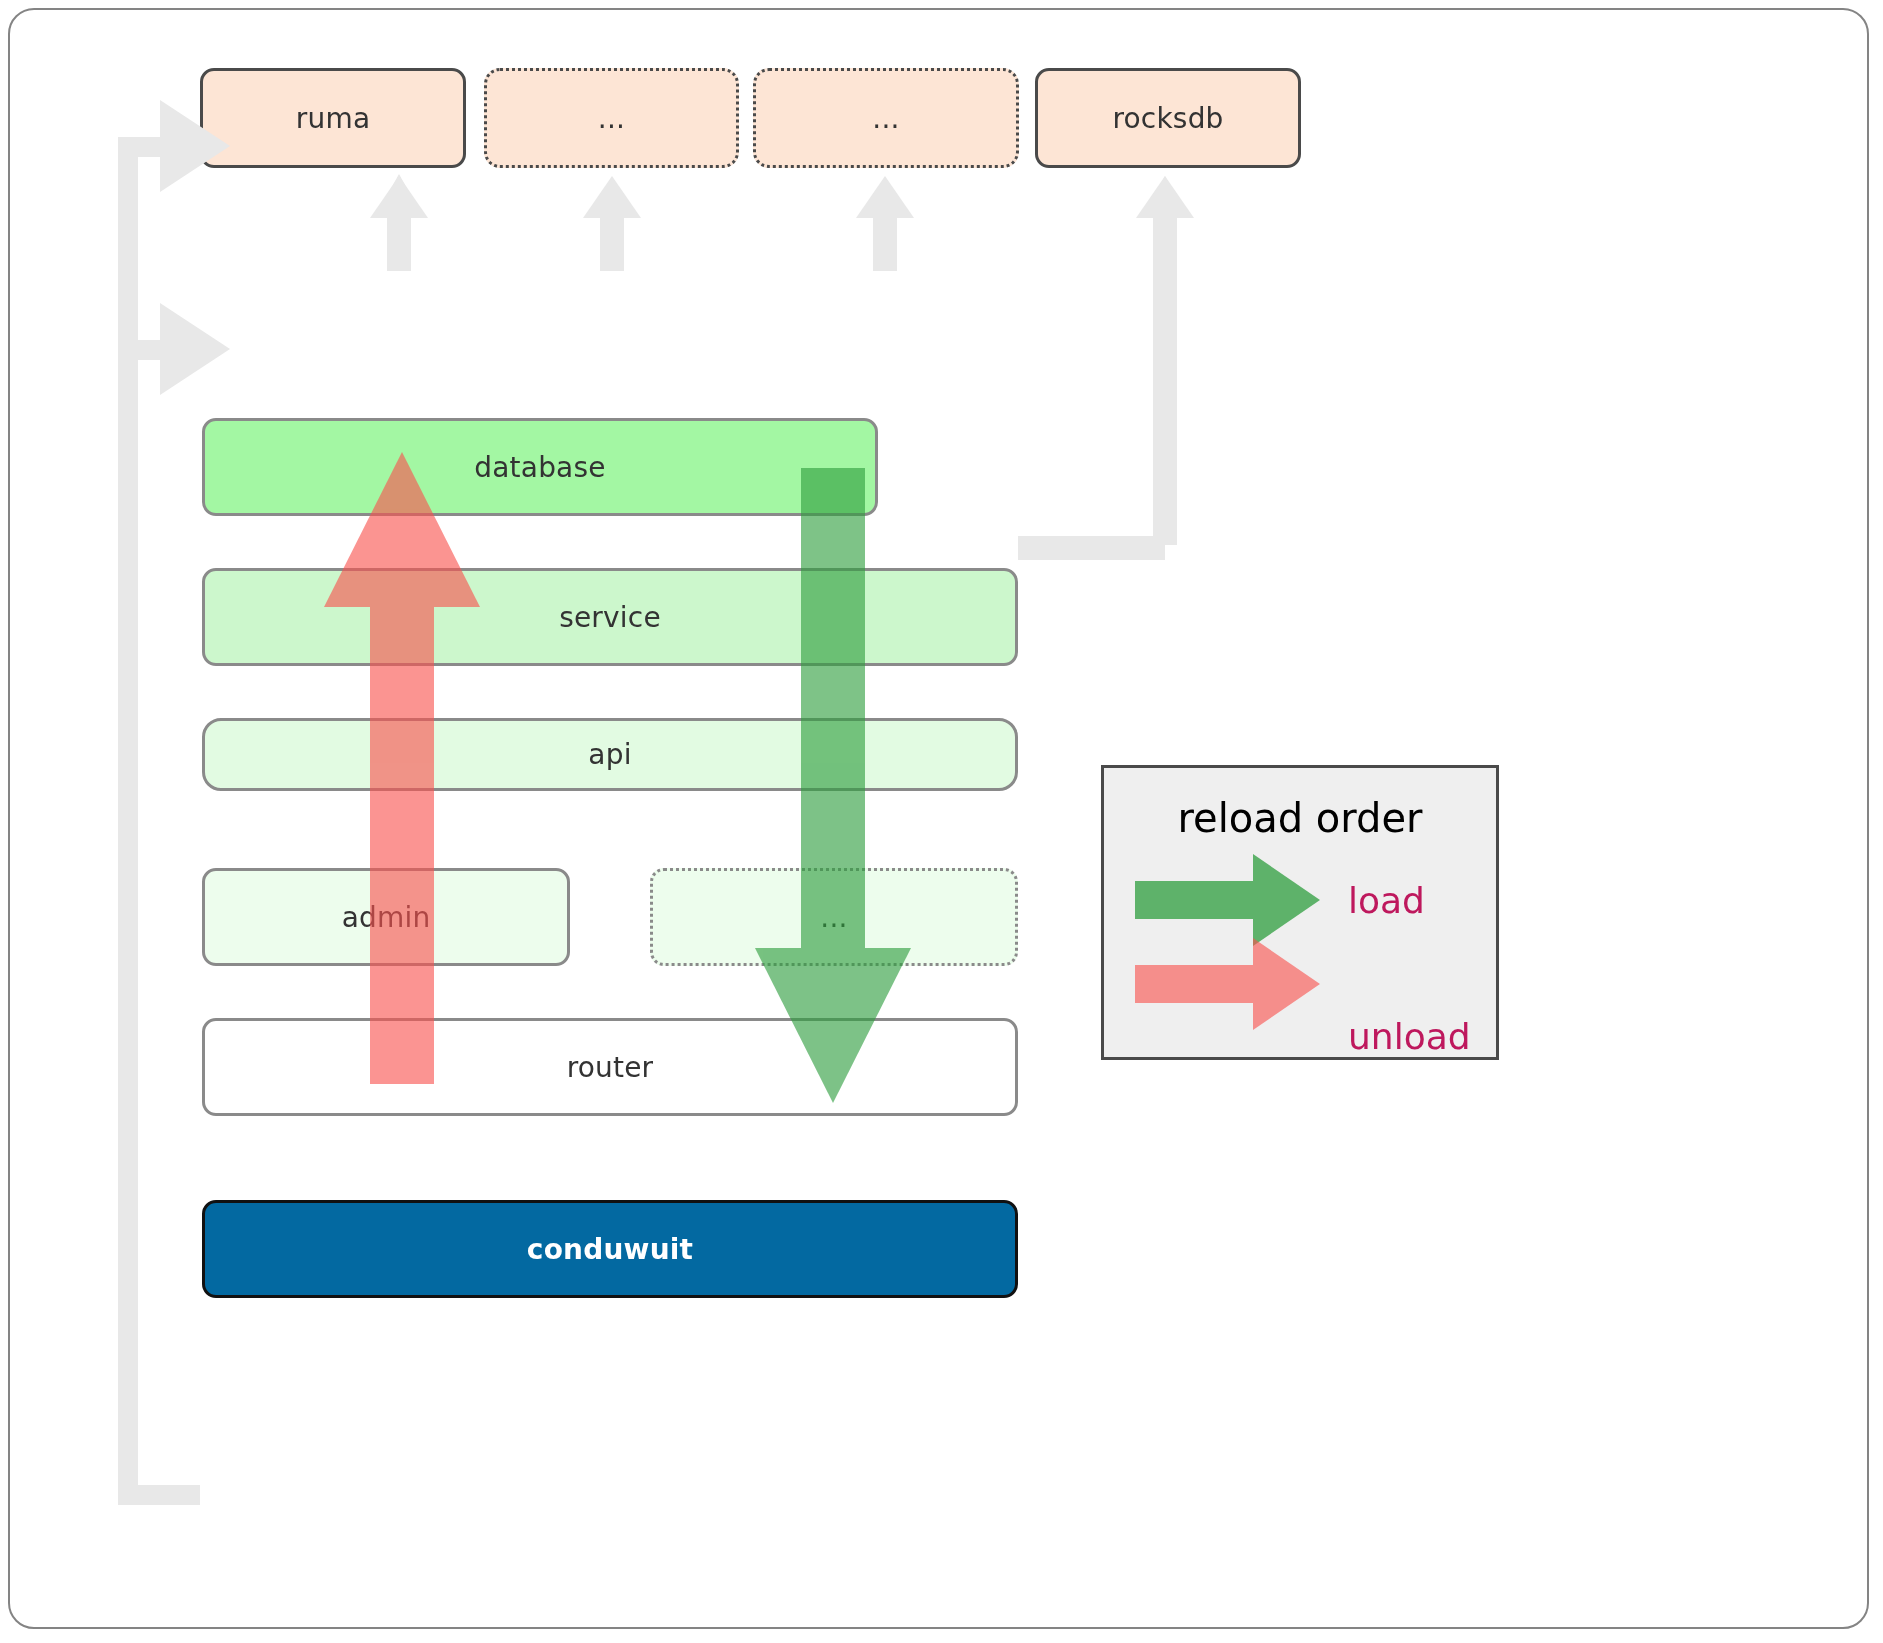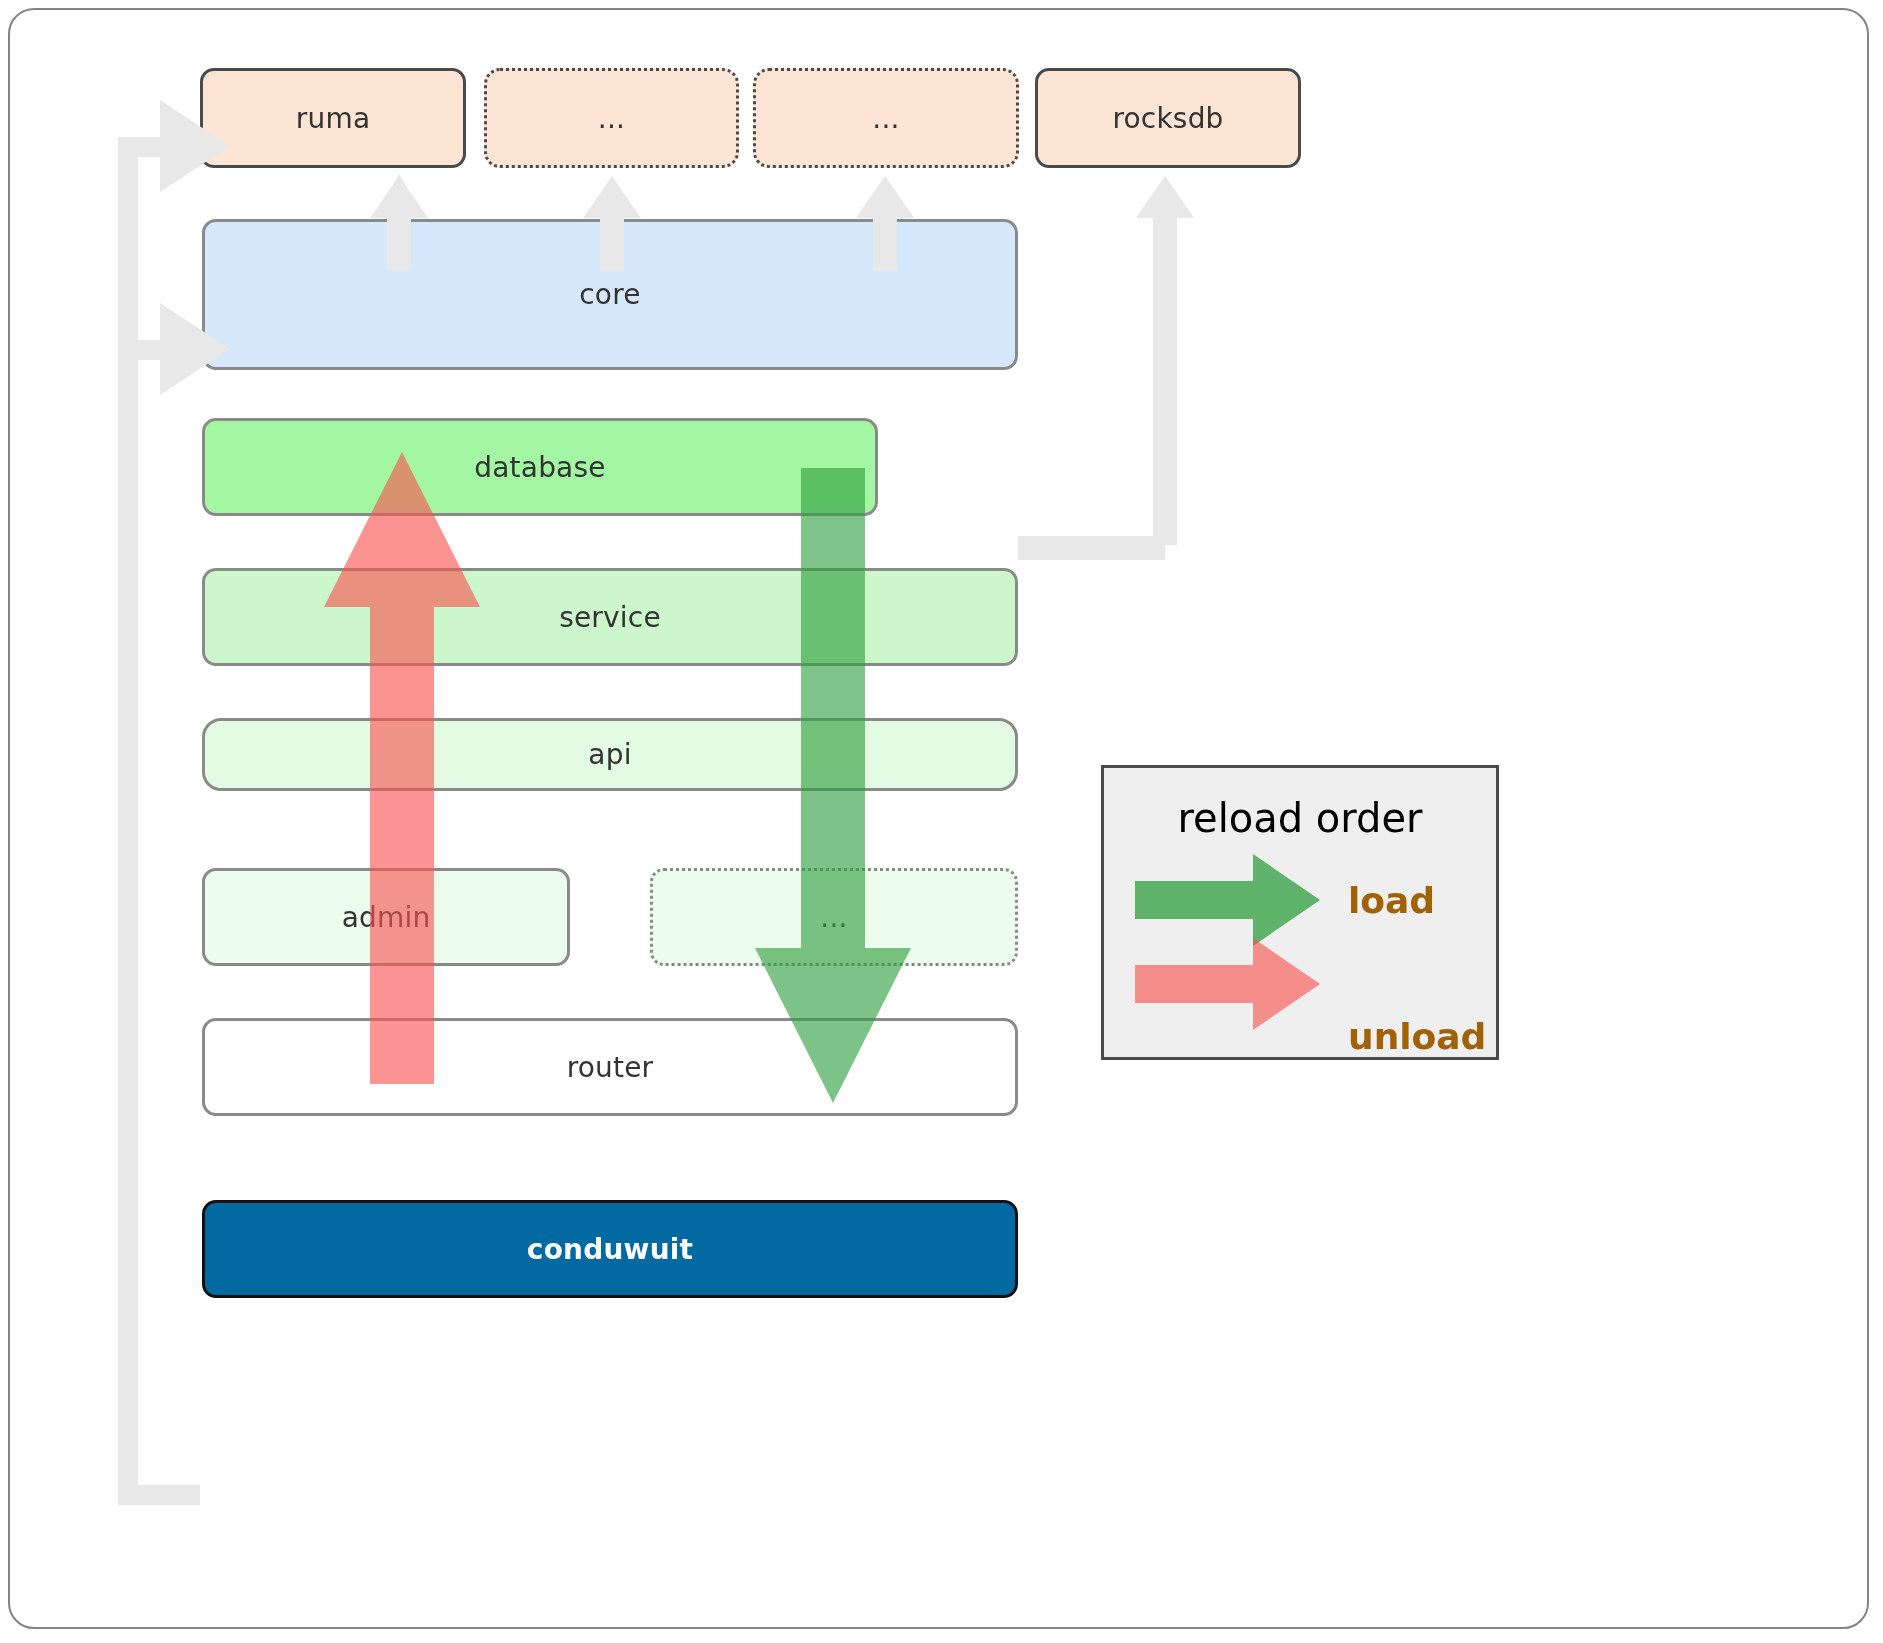--- a/index.html
+++ b/index.html
@@ -24,21 +24,21 @@
   
   .lvl{border:3px solid #8a8a8a;}
   .lvl.dotted{border:3px dotted #8a8a8a;}
 
   
   .root{background:#0369a1;border:3px solid #111;color:#ffffff;font-weight:bold;}
 
   
   .legend{position:absolute;background:#efefef;border:3px solid #4a4a4a;box-sizing:border-box;}
   .legend-title{position:absolute;width:100%;text-align:center;font-size:40px;color:#000;}
-  .legend-label{position:absolute;font-size:36px;color:#a16207;font-weight:bold;}
+  .legend-label{position:absolute;font-size:36px;color:#be185d;}
 
   .svg-layer{position:absolute;left:0;top:0;width:1883px;height:1643px;pointer-events:none;}
   .svg-under{z-index:1;}
   .svg-over{z-index:5;}
 </style>
 </head>
 <body>
 
 <div id="stage">
 
@@ -84,23 +84,20 @@
   <div class="node dep dotted" style="left:484px;top:68px;width:255px;height:100px;">
     <span>...</span>
   </div>
   <div class="node dep dotted" style="left:753px;top:68px;width:266px;height:100px;">
     <span>...</span>
   </div>
   <div class="node dep" style="left:1035px;top:68px;width:266px;height:100px;">
     <span>rocksdb</span>
   </div>
 
-  <div class="node core" style="left:202px;top:219px;width:816px;height:151px;">
-    <span>core</span>
-  </div>
 
   <div class="node lvl" style="left:202px;top:418px;width:676px;height:98px;background:#a3f7a3;">
     <span>database</span>
   </div>
   <div class="node lvl" style="left:202px;top:568px;width:816px;height:98px;background:#ccf7cc;">
     <span>service</span>
   </div>
   <div class="node lvl" style="left:202px;top:718px;width:816px;height:73px;background:#e2fbe2;border-radius:19px;">
     <span>api</span>
   </div>

